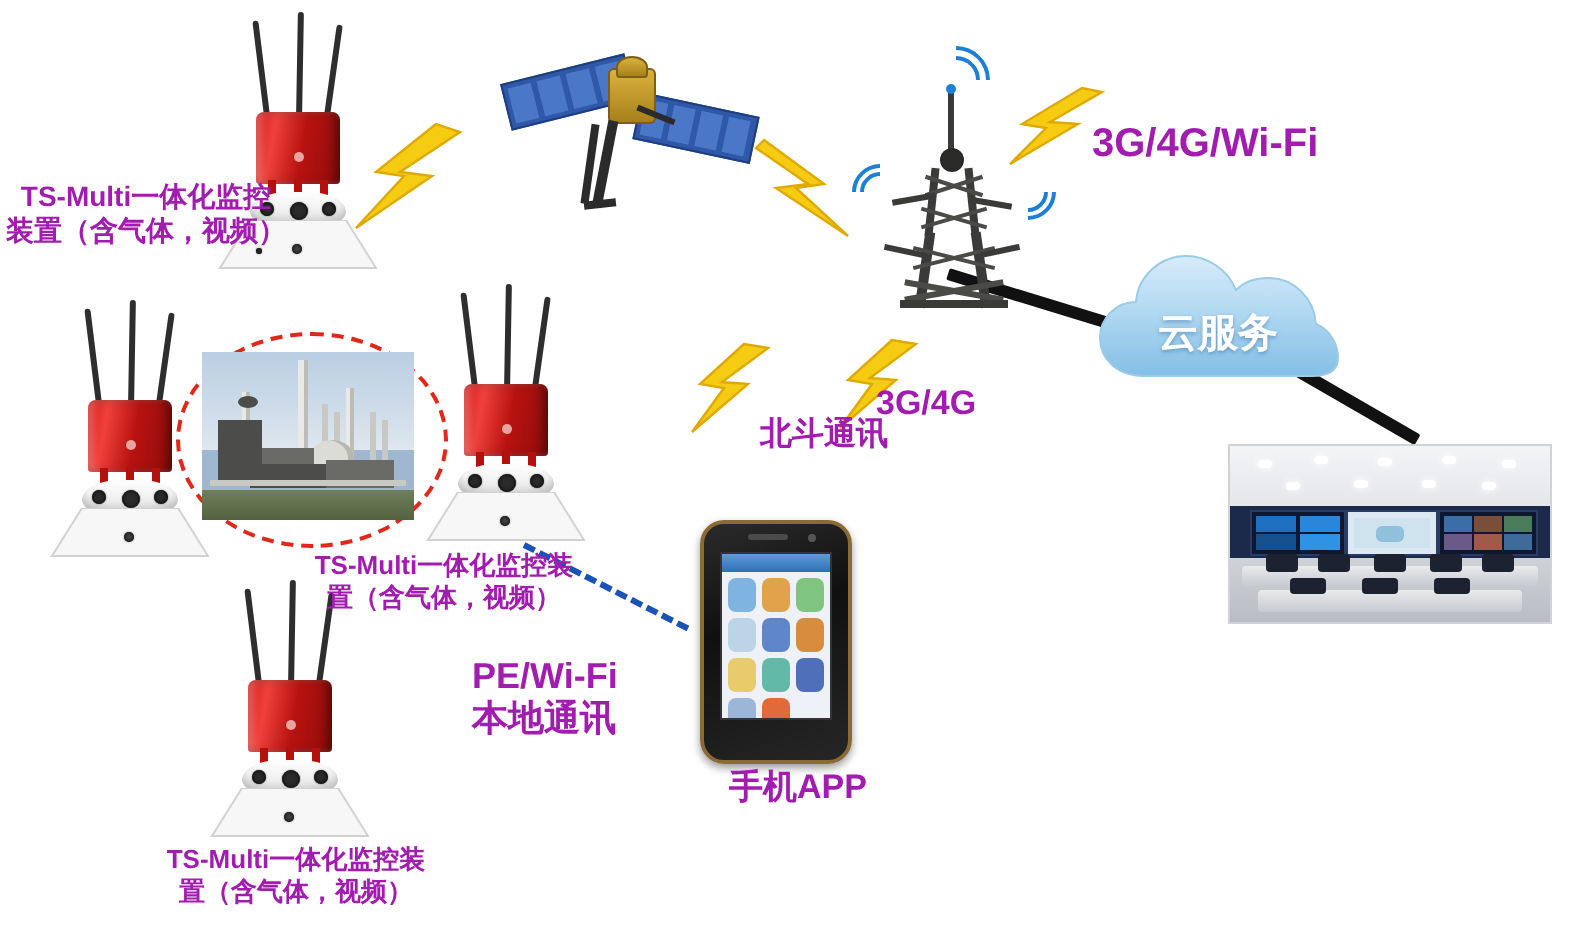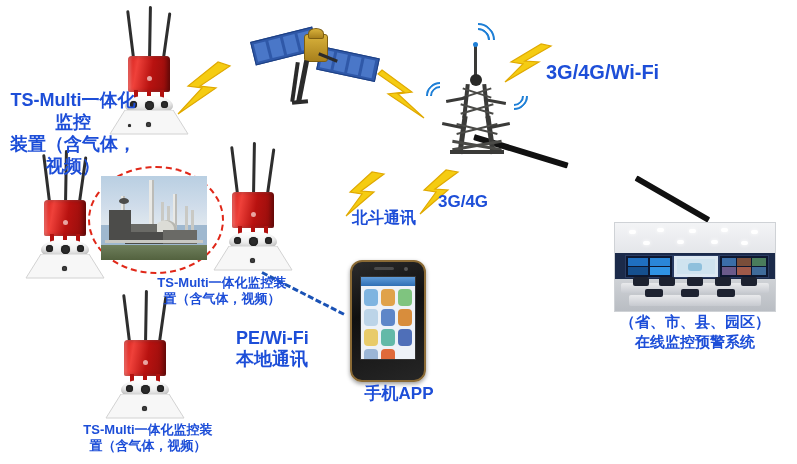--- a/index.html
+++ b/index.html
@@ -1,20 +1,20 @@
 <!DOCTYPE html>
 <html><head>
 <meta charset="utf-8">
 <style>
   html,body{margin:0;padding:0;background:#ffffff;}
   body{width:797px;height:464px;position:relative;overflow:hidden;
        font-family:"Liberation Sans","DejaVu Sans",sans-serif;}
   #stage{position:absolute;left:0;top:0;width:797px;height:464px;background:#fff;}
 
-  .lbl{position:absolute;color:#1d4ed8;font-weight:bold;line-height:1.22;
+  .lbl{position:absolute;color:#a21caf;font-weight:bold;line-height:1.22;
        text-align:center;white-space:pre-line;letter-spacing:0px;}
 
   
   .device{position:absolute;}
   .dev-ant{position:absolute;background:#2e2e2e;border-radius:2px;transform-origin:bottom center;}
   .dev-body{position:absolute;border-radius:4px 4px 2px 2px;
      background:linear-gradient(100deg,#d21a16 0%,#ef413a 22%,#b81210 55%,#8e0d0b 100%);
      box-shadow:inset -3px 0 4px rgba(0,0,0,.35), inset 3px 0 3px rgba(255,255,255,.25);}
   .dev-body:after{content:"";position:absolute;left:50%;top:55%;width:5px;height:5px;
      margin-left:-2px;border-radius:50%;background:#f4c9c6;opacity:.8;}
@@ -188,20 +188,35 @@
     <div class="twr-seg" style="left:56px;top:80px;width:22px;height:3px;transform:rotate(10deg);"></div>
     <div class="twr-seg" style="left:14px;top:104px;width:20px;height:3px;transform:rotate(12deg);"></div>
     <div class="twr-seg" style="left:62px;top:104px;width:20px;height:3px;transform:rotate(-12deg);"></div>
 
     <div class="wave" style="left:2px;top:66px;width:16px;height:16px;transform:rotate(-45deg);"></div>
     <div class="wave" style="left:-2px;top:62px;width:24px;height:24px;transform:rotate(-45deg);"></div>
     <div class="wave" style="left:76px;top:66px;width:16px;height:16px;transform:rotate(135deg);"></div>
     <div class="wave" style="left:72px;top:62px;width:24px;height:24px;transform:rotate(135deg);"></div>
   </div>
 
+  <div id="cloud" style="left:548px;top:120px;width:122px;height:76px;">
+    <svg width="122" height="76" viewBox="0 0 122 76" style="position:absolute;left:0;top:0;">
+      <defs>
+        <linearGradient id="cg" x1="0" y1="0" x2="0" y2="1">
+          <stop offset="0%" stop-color="#d8ecfa"></stop>
+          <stop offset="45%" stop-color="#b2d9f2"></stop>
+          <stop offset="100%" stop-color="#84bfe6"></stop>
+        </linearGradient>
+      </defs>
+      <path d="M24,68 C10,68 2,59 2,49 C2,39 10,31 20,31 C21,18 32,8 45,8
+               C56,8 66,15 70,25 C74,21 80,19 86,19 C99,19 109,29 110,42
+               C117,45 121,52 121,59 C121,66 115,68 108,68 Z" fill="url(#cg)" stroke="#9ccbe8" stroke-width="1"></path>
+    </svg>
+    <div class="ctext" style="top:33px;">云服务</div>
+  </div>
 
   <div id="plant-circle" style="left:88px;top:166px;width:132px;height:104px;"></div>
   <div id="plant-photo" style="left:101px;top:176px;width:106px;height:84px;">
     <div class="sky"></div>
     <div class="ground"></div>
     <div class="stack" style="left:48px;top:4px;width:5px;height:48px;"></div>
     <div class="stack" style="left:20px;top:20px;width:4px;height:34px;"></div>
     <div class="stack" style="left:72px;top:18px;width:4px;height:36px;"></div>
     <div class="pipe" style="left:60px;top:26px;width:3px;height:30px;"></div>
     <div class="pipe" style="left:66px;top:30px;width:3px;height:26px;"></div>
@@ -349,38 +364,36 @@
     <div class="chair" style="left:18px;top:54px;width:16px;height:9px;"></div>
     <div class="chair" style="left:44px;top:54px;width:16px;height:9px;"></div>
     <div class="chair" style="left:72px;top:54px;width:16px;height:9px;"></div>
     <div class="chair" style="left:100px;top:54px;width:16px;height:9px;"></div>
     <div class="chair" style="left:126px;top:54px;width:16px;height:9px;"></div>
     <div class="chair" style="left:30px;top:66px;width:18px;height:8px;"></div>
     <div class="chair" style="left:66px;top:66px;width:18px;height:8px;"></div>
     <div class="chair" style="left:102px;top:66px;width:18px;height:8px;"></div>
   </div>
 
-  <div class="lbl" style="left:2px;top:90px;width:142px;font-size:18px;">TS-Multi一体化监控
+  <div class="lbl" style="left:2px;top:90px;width:142px;font-size:14px;">TS-Multi一体化监控
 装置（含气体，视频）</div>
 
 
   <div class="lbl" style="left:152px;top:275px;width:140px;font-size:13px;">TS-Multi一体化监控装
 置（含气体，视频）</div>
 
   <div class="lbl" style="left:72px;top:422px;width:152px;font-size:13px;">TS-Multi一体化监控装
 置（含气体，视频）</div>
 
 
-  <div class="lbl" style="left:352px;top:208px;width:92px;font-size:16px;text-align:left;font-family:Liberation Serif, serif;">北斗通讯</div>
+  <div class="lbl" style="left:352px;top:208px;width:92px;font-size:16px;text-align:right;font-family:Liberation Serif, serif;">北斗通讯</div>
 
   <div class="lbl" style="left:438px;top:192px;width:70px;font-size:17px;text-align:left;">3G/4G</div>
 
   <div class="lbl" style="left:546px;top:60px;width:170px;font-size:20px;text-align:left;">3G/4G/Wi-Fi</div>
 
   <div class="lbl" style="left:236px;top:328px;width:108px;font-size:18px;text-align:left;line-height:1.18;">PE/Wi-Fi
 本地通讯</div>
 
   <div class="lbl" style="left:352px;top:384px;width:94px;font-size:17px;">手机APP</div>
 
-  <div class="lbl" style="left:604px;top:312px;width:182px;font-size:15px;line-height:1.3;">（省、市、县、园区）
-在线监控预警系统</div>
 
 </div>
 
 </body></html>

